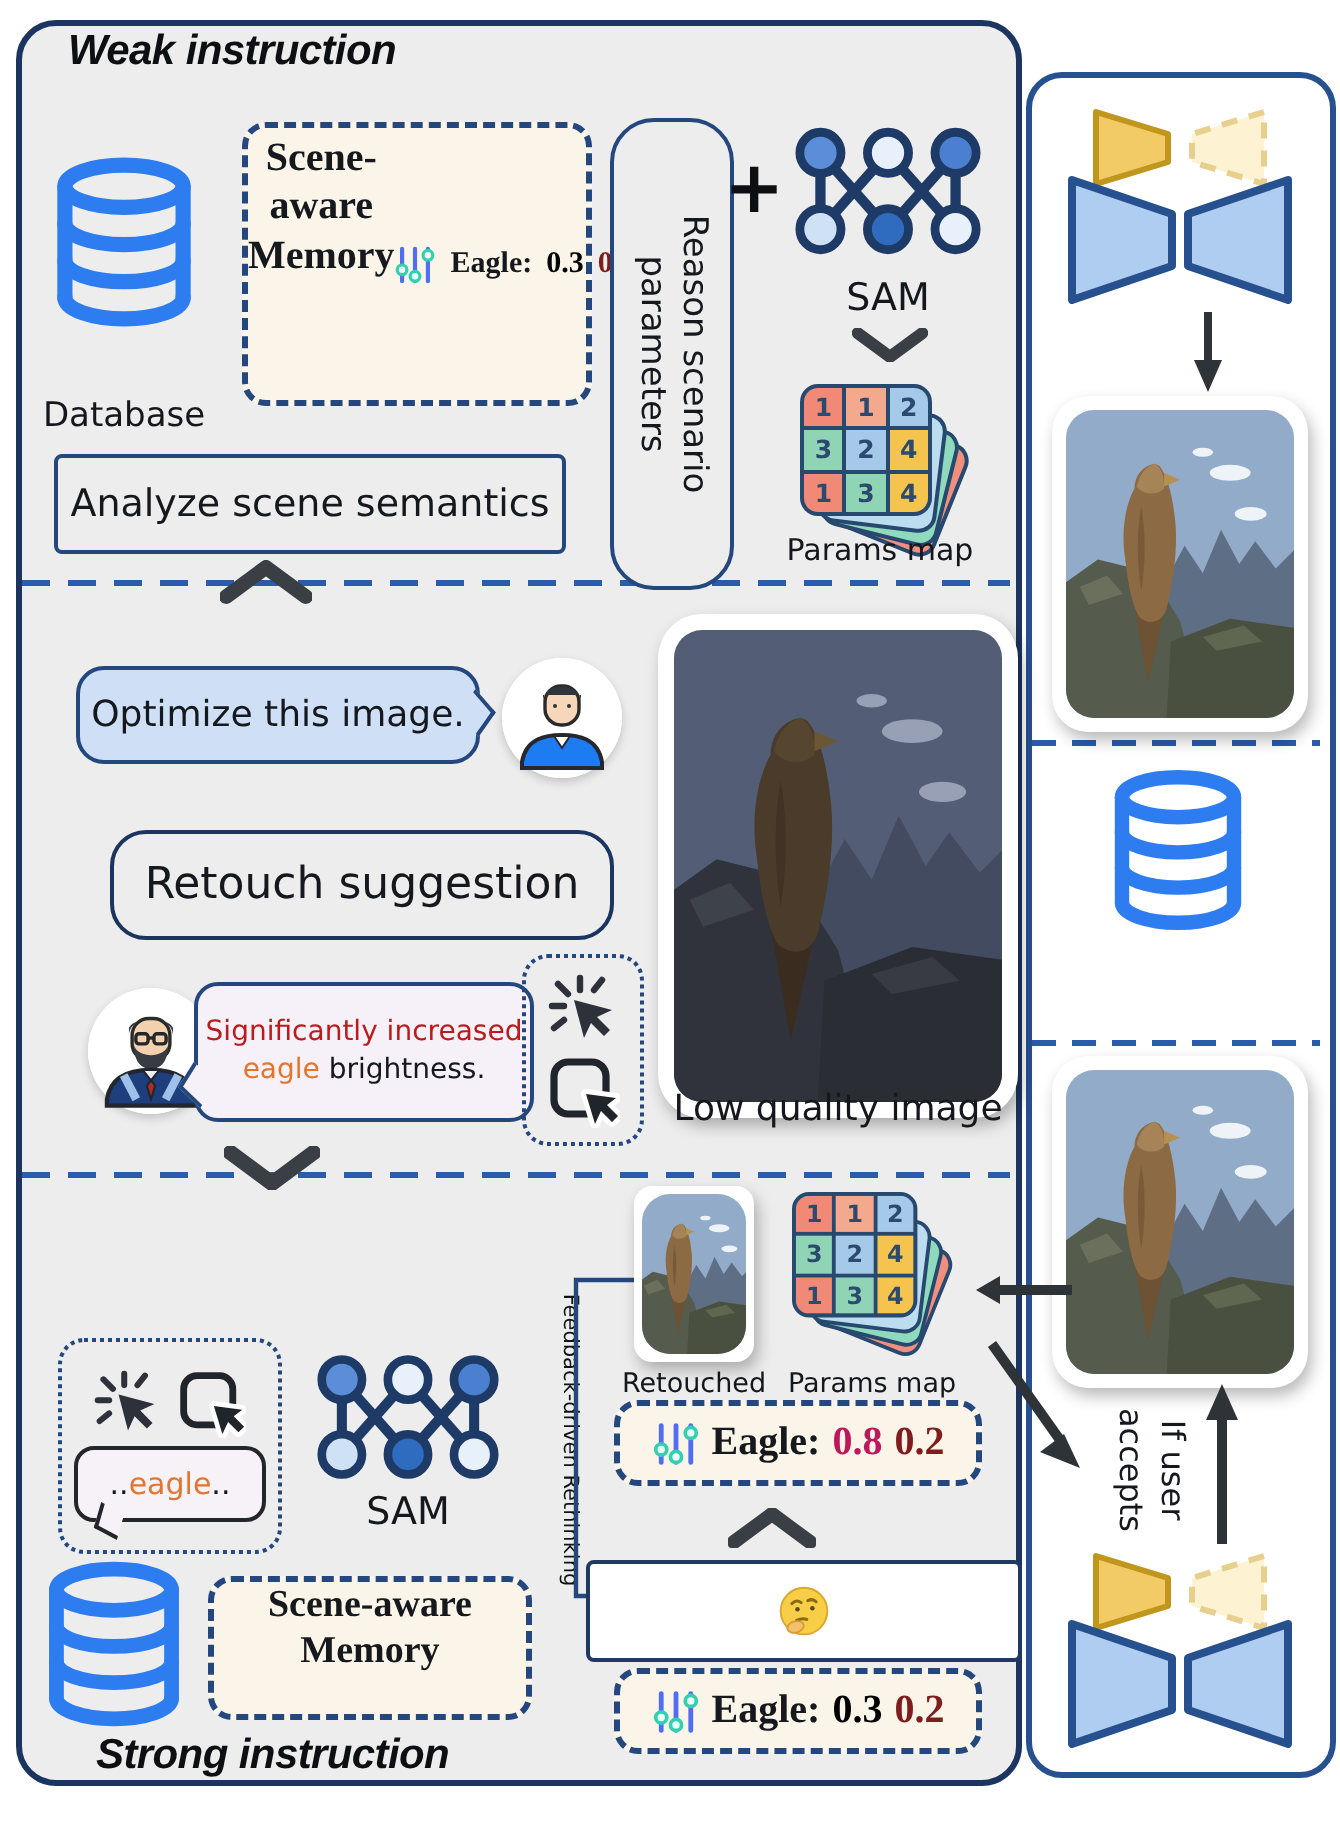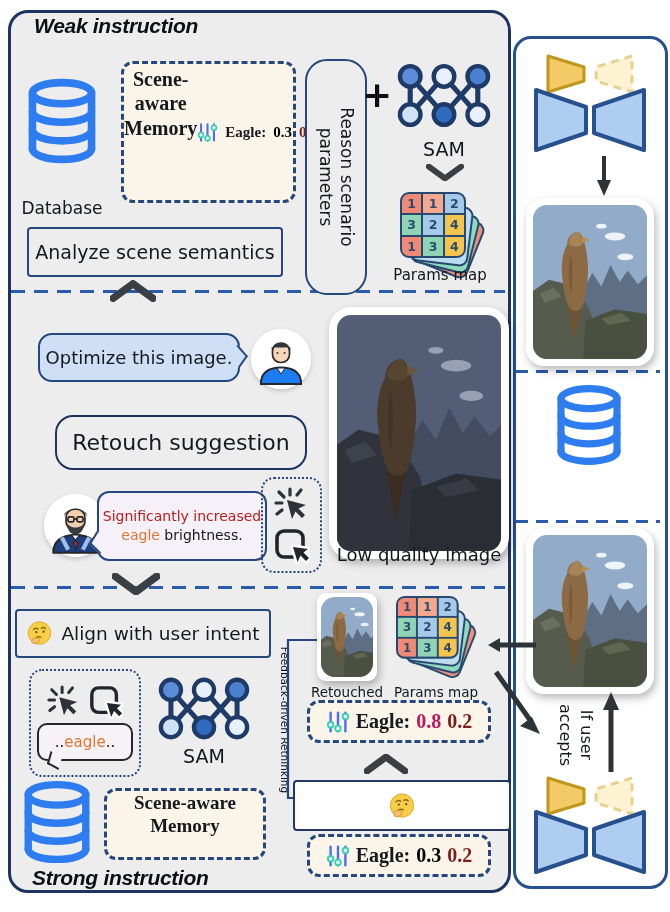--- a/index.html
+++ b/index.html
@@ -332,26 +332,20 @@
     <svg class="scene-dark" width="164" height="236">
         <use href="#sym-eagle-scene"></use>
       </svg>
   </div>
   <div class="abs z4 center lbl" style="left:320px;top:544px;width:198px;font-size:18px;">Low quality image</div>
 
   <svg class="abs z4 flipY" style="left:112px;top:573px;" width="48" height="22">
       <use href="#sym-chev"></use>
     </svg>
 
-  <div class="abs pill z4" style="left:15px;top:609px;width:252px;height:45px;gap:8px;font-size:18.5px;">
-    <svg width="27" height="27">
-        <use href="#sym-think"></use>
-      </svg>
-    <span>Align with user intent</span>
-  </div>
 
   <div class="abs dotted-box z4" style="left:29px;top:669px;width:108px;height:104px;flex-direction:column;justify-content:center;gap:4px;">
     <div style="display:flex;gap:8px;">
       <svg width="34" height="34">
           <use href="#sym-click"></use>
         </svg>
       <svg width="34" height="34">
           <use href="#sym-select"></use>
         </svg>
     </div>
@@ -372,21 +366,21 @@
       <use href="#sym-db"></use>
     </svg>
 
   <div class="abs memory z4" style="left:104px;top:788px;width:162px;height:72px;justify-content:center;">
     <div class="mem-title" style="font-size:19px;padding-top:0;">
       <div>Scene-aware</div>
       <div>Memory</div>
     </div>
   </div>
 
-  <div class="abs sec-title z4" style="left:32px;top:866px;">Strong instruction</div>
+  <div class="abs sec-title z4" style="left:48px;top:866px;">Strong instruction</div>
 
   <div class="vrot z4" style="left:291px;top:646px;width:148px;font-size:10.5px;color:#111;">Feedback-driven Rethinking</div>
   <svg class="abs z4" style="left:284px;top:634px;" width="46" height="176">
     <path d="M36,6 L4,6 L4,164 L12,164" fill="none" stroke="#24477d" stroke-width="2.2"></path>
     <polygon points="11,158 21,164 11,170" fill="#24477d"></polygon>
   </svg>
 
   <div class="frame z4" style="left:317px;top:593px;width:60px;height:88px;border-radius:9px;">
     <svg class="scene-light" width="52" height="80">
         <use href="#sym-eagle-scene"></use>

